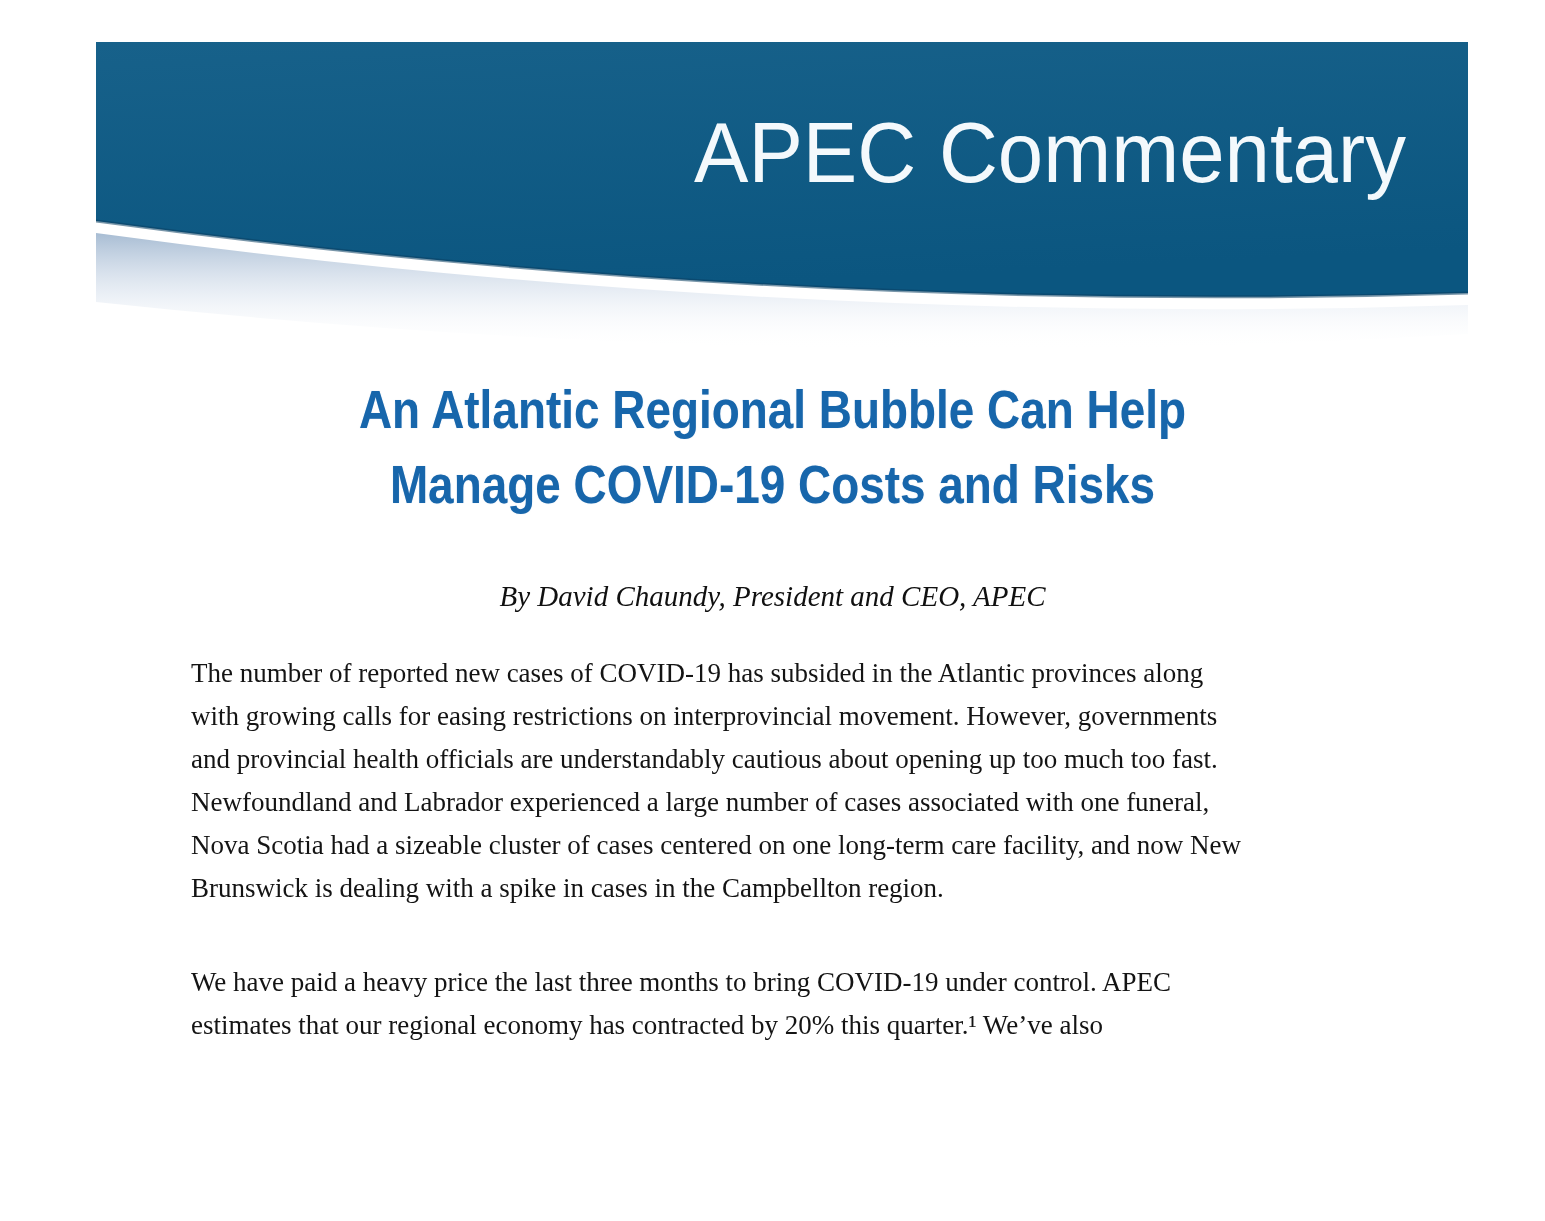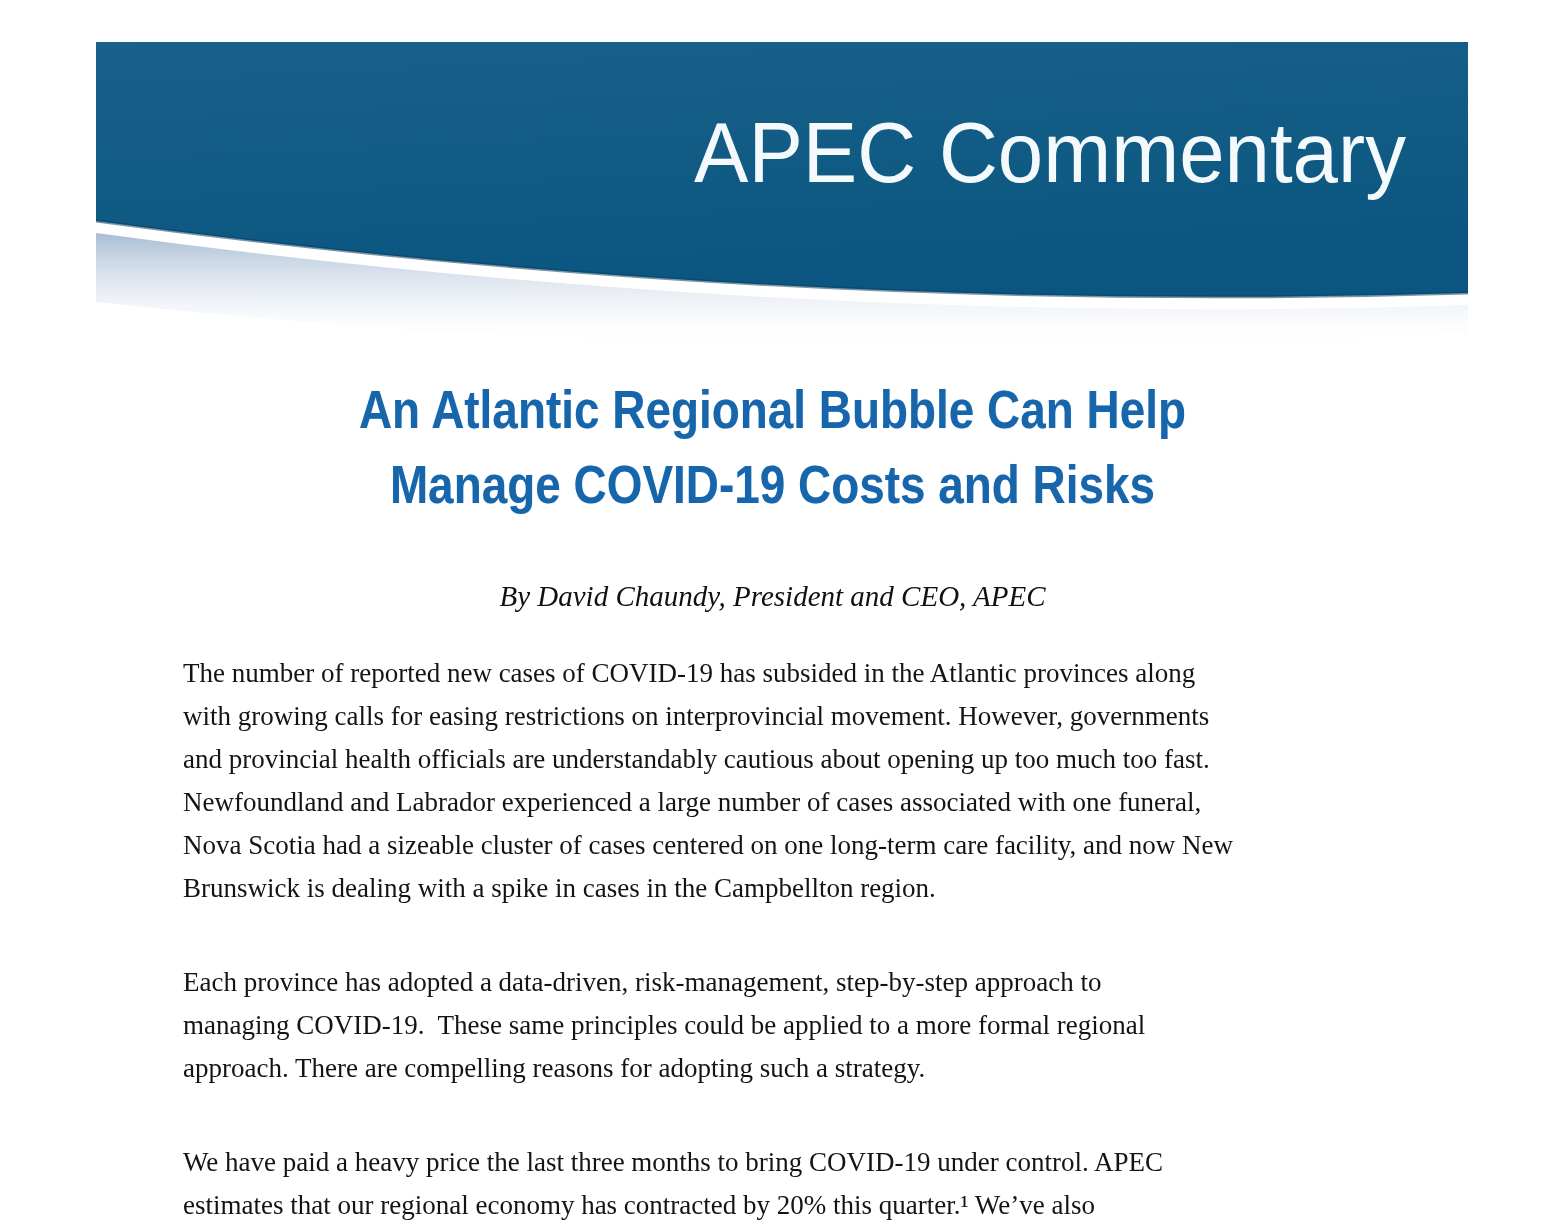--- a/index.html
+++ b/index.html
@@ -69,21 +69,21 @@
     font-size:29px;
     color:#101010;
   }
   .bodytext{
     position:absolute;left:179px;top:652px;width:1360px;
     font-family:"Liberation Serif", serif;
     font-size:27px;line-height:43px;
     color:#141414;
   }
   .bodytext p{
-    margin:0 0 51px 4px;
+    margin:0 0 51px 12px;
     white-space:pre-wrap;
   }
 </style>
 </head>
 <body>
 
 <div class="page">
 
   <header class="banner">
     <svg class="band" viewBox="0 0 1372 320" preserveAspectRatio="none">
@@ -118,21 +118,18 @@
 
     <div class="byline">By David Chaundy, President and CEO, APEC</div>
 
     <div class="bodytext">
       <p>The number of reported new cases of COVID-19 has subsided in the Atlantic provinces along
 with growing calls for easing restrictions on interprovincial movement. However, governments
 and provincial health officials are understandably cautious about opening up too much too fast.
 Newfoundland and Labrador experienced a large number of cases associated with one funeral,
 Nova Scotia had a sizeable cluster of cases centered on one long-term care facility, and now New
 Brunswick is dealing with a spike in cases in the Campbellton region.</p>
-      <p>Each province has adopted a data-driven, risk-management, step-by-step approach to
-managing COVID-19.  These same principles could be applied to a more formal regional
-approach. There are compelling reasons for adopting such a strategy.</p>
       <p>We have paid a heavy price the last three months to bring COVID-19 under control. APEC
 estimates that our regional economy has contracted by 20% this quarter.¹ We’ve also</p>
     </div>
   </main>
 
 </div>
 
 </body></html>

